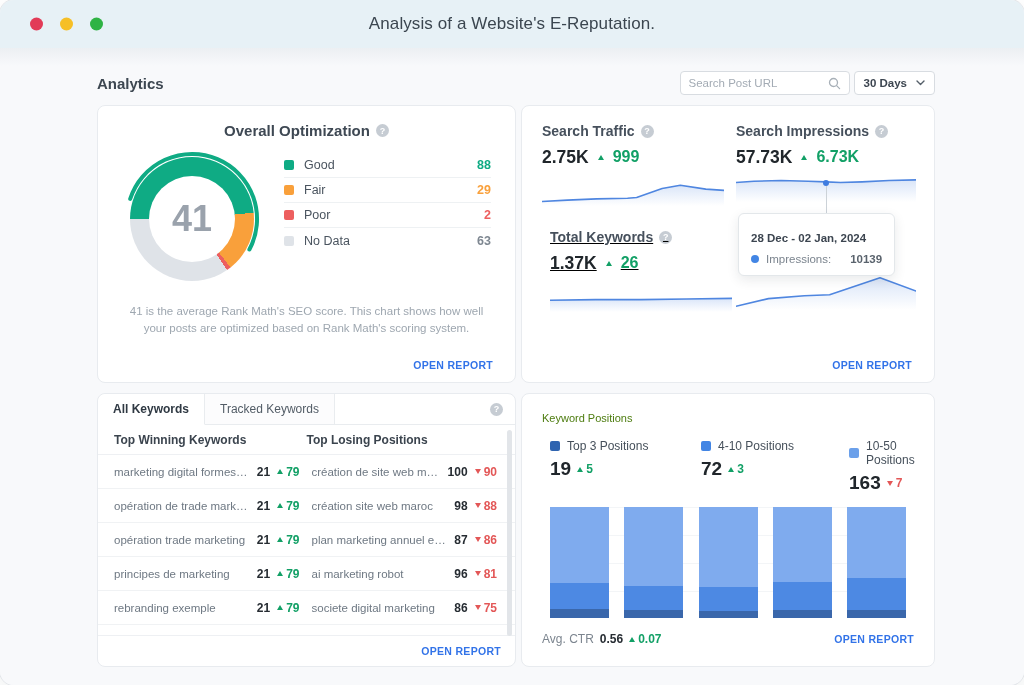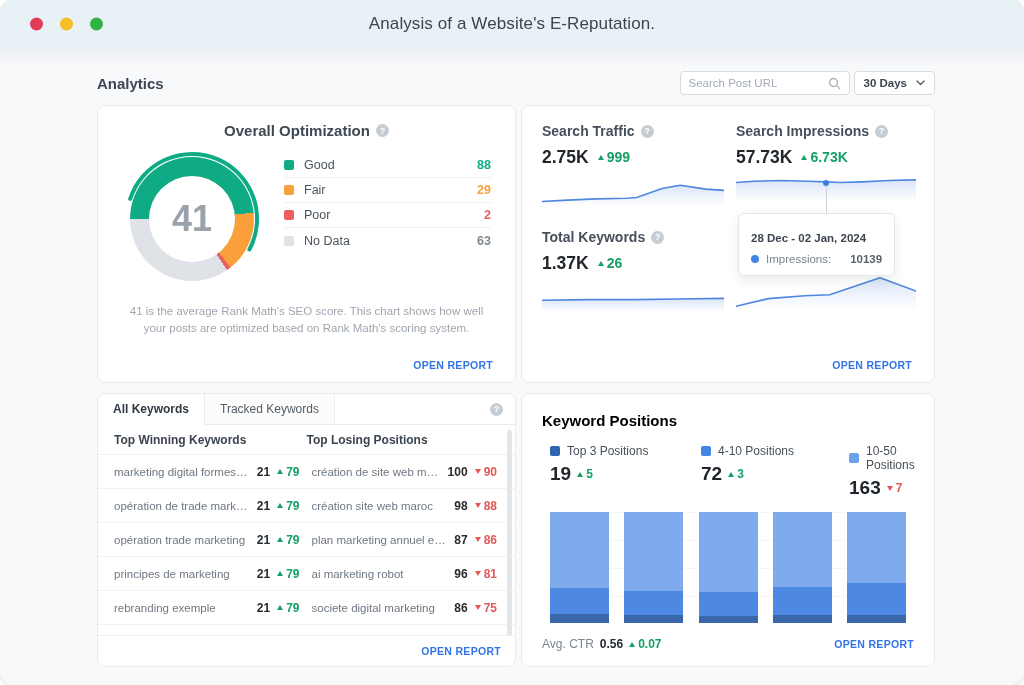--- a/index.html
+++ b/index.html
@@ -73,24 +73,24 @@
   .legend { flex: 1; margin-left: 22px; margin-top: 4px; }
   .legend-row { display: flex; align-items: center; height: 25px; border-bottom: 1px solid #eef1f3; font-size: 12.5px; color: #4a545f; }
   .legend-row:last-child { border-bottom: 0; }
   .swatch { width: 10px; height: 10px; border-radius: 2px; margin-right: 10px; flex: none; }
   .legend-val { margin-left: auto; font-weight: 700; font-size: 12.5px; }
   .desc { margin: 14px auto 0; max-width: 368px; text-align: center; font-size: 11.5px; line-height: 1.5; color: #9ea7b0; }
   
   .metric { position: absolute; }
   .m-tl { left: 20px; top: 16px; width: 182px; }
   .m-tr { left: 214px; top: 16px; width: 180px; }
-  .m-bl { left: 20px; top: 122px; width: 182px; }
+  .m-bl { left: 28px; top: 122px; width: 182px; text-decoration: underline; }
   .m-label { font-size: 14px; font-weight: 600; color: #46505c; display: flex; align-items: center; height: 18px; }
   .m-value { margin-top: 7px; display: flex; align-items: center; gap: 9px; font-size: 17.5px; font-weight: 800; color: #20262b; height: 20px; }
-  .m-delta { font-size: 14px; font-weight: 700; display: flex; align-items: center; gap: 3px; }
+  .m-delta { font-size: 16px; font-weight: 700; display: flex; align-items: center; gap: 9px; }
   .spark { display: block; margin-top: 13px; width: 100%; height: 26px; }
   .m-tr .spark { margin-top: 9px; }
   .spark-br { position: absolute; left: 214px; top: 166px; width: 180px; height: 38px; }
   .marker-dot { position: absolute; left: calc(50% - 3px); top: 58px; width: 6px; height: 6px; border-radius: 50%; background: #3f7ce0; z-index: 2; }
   .connector { position: absolute; left: 304px; top: 80px; width: 1px; height: 27px; background: #ccd2d8; }
   .tooltip {
     position: absolute; left: 216px; top: 107px; z-index: 3;
     background: #fff; border: 1px solid #e3e7ea; border-radius: 6px;
     box-shadow: 0 4px 12px rgba(40,50,60,.10); padding: 18px 12px 10px; white-space: nowrap;
   }
@@ -111,21 +111,21 @@
   .kcell { flex: 1; display: flex; align-items: center; gap: 7px; min-width: 0; padding-right: 12px; }
   .kcell:last-child { padding-right: 2px; }
   .kw { flex: 1; min-width: 0; overflow: hidden; text-overflow: ellipsis; white-space: nowrap; color: #6e7883; }
   .pos { font-weight: 700; color: #262c32; font-size: 12px; }
   .delta { display: flex; align-items: center; gap: 3px; font-size: 12px; font-weight: 600; }
   .kfoot { margin-top: auto; border-top: 1px solid #eef0f3; height: 31px; position: relative; }
   .kfoot .report { bottom: 9px; right: 14px; }
   .scrollbar { position: absolute; right: 3px; top: 36px; width: 5px; height: 206px; background: #e2e5e9; border-radius: 3px; cursor: pointer; }
   
   .c4 { padding: 18px 20px 0; }
-  .card-title-left { font-size: 15px; font-weight: 700; color: #000000; }
+  .card-title-left { font-size: 11px; font-weight: 400; color: #4d7c0f; }
   .plegend { margin-top: 15px; display: grid; grid-template-columns: 151px 148px 1fr; padding-left: 8px; }
   .pl-top { display: flex; align-items: center; gap: 7px; font-size: 12px; color: #46505b; }
   .pl-sw { width: 10px; height: 10px; border-radius: 2px; flex: none; }
   .pl-val { margin-top: 5px; display: flex; align-items: center; gap: 6px; font-size: 19px; font-weight: 800; color: #20262b; }
   .pl-delta { font-size: 12px; font-weight: 700; display: flex; align-items: center; gap: 3px; }
   .pbars {
     margin: 13px 0 0 8px; width: 356px; height: 111px;
     display: flex; justify-content: space-between; align-items: flex-end;
     background: linear-gradient(#f3f5f7 1px, transparent 1px); background-size: 100% 28px;
   }

